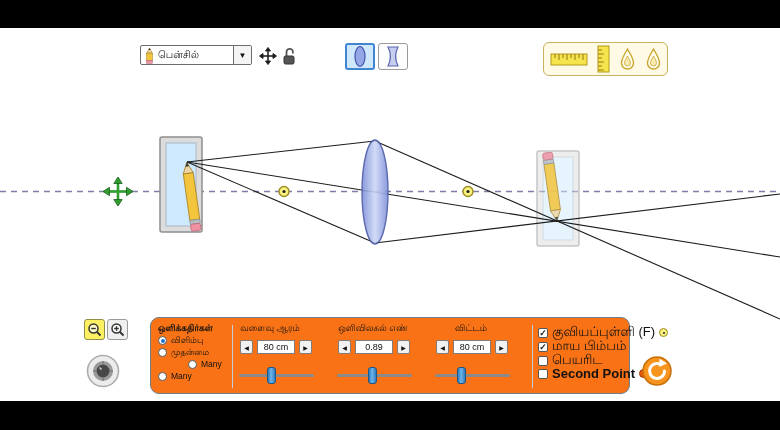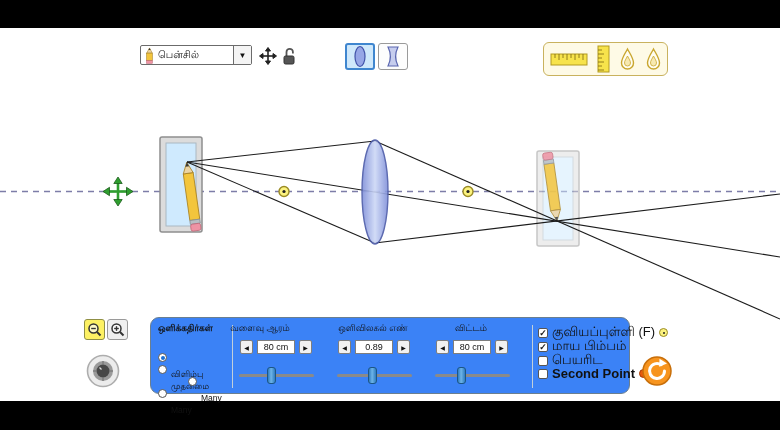--- a/index.html
+++ b/index.html
@@ -41,28 +41,28 @@
     position:absolute; top:319px; width:21px; height:21px; border-radius:3px; z-index:2;
     display:flex; align-items:center; justify-content:center; cursor:pointer;
   }
   .zoom-out { left:84px; background:#fdf163; border:1px solid #8f8f45; }
   .zoom-in  { left:107px; background:#efefef; border:1px solid #9a9a9a; }
   .lamp-btn { position:absolute; left:86px; top:354px; width:34px; height:34px; z-index:2; cursor:pointer; }
 
   
   .panel {
     position:absolute; left:150px; top:317px; width:480px; height:77px; z-index:2;
-    background:#3b82f6; border:1.5px solid #6b7f8f; border-radius:9px;
+    background:#f97316; border:1.5px solid #6b7f8f; border-radius:9px;
   }
   .panel .vdiv { position:absolute; top:7px; width:1px; height:63px; background:#c2d0da; }
   .rays-header { position:absolute; left:7px; top:5px; font-size:9px; font-weight:bold; }
   .radio-row { position:absolute; left:7px; display:flex; align-items:center; gap:4px; cursor:pointer; }
   .radio { width:9px; height:9px; border:1px solid #555; border-radius:50%; background:#fff; position:relative; flex:0 0 auto; }
   .radio.on::after { content:""; position:absolute; inset:1.5px; border-radius:50%; background:#1a6fd4; }
-  .radio-label { font-size:8.5px; white-space:nowrap;margin-top:34px; }
+  .radio-label { font-size:8.5px; white-space:nowrap; }
 
   .slider-label { position:absolute; top:5px; width:82px; text-align:center; font-size:9px; white-space:nowrap; overflow:visible; }
   .spin-btn {
     position:absolute; top:22px; width:13px; height:14px; background:#f1f1f1; border:1px solid #7e7e7e;
     border-radius:2px; font-size:6px; display:flex; align-items:center; justify-content:center; cursor:pointer;
   }
   .value-box {
     position:absolute; top:22px; width:38px; height:14px; background:#fff; border:1px solid #7e7e7e;
     font-size:9px; display:flex; align-items:center; justify-content:center;
   }
@@ -272,21 +272,21 @@
     <span class="radio"></span>
     <span class="radio-label">Many</span>
   </div>
   <div class="radio-row" style="top:53px;">
     <span class="radio"></span>
     <span class="radio-label">Many</span>
   </div>
 
   <div class="vdiv" style="left:81px;"></div>
 
-  <div class="slider-label" style="left:68px;">வளைவு ஆரம்</div>
+  <div class="slider-label" style="left:78px;">வளைவு ஆரம்</div>
   <div class="spin-btn" style="left:89px;">
       <span>◀</span>
     </div>
   <div class="value-box" style="left:106px;">80 cm</div>
   <div class="spin-btn" style="left:148px;">
       <span>▶</span>
     </div>
   <div class="track" style="left:88px;"></div>
   <div class="thumb" style="left:116px;"></div>
 

